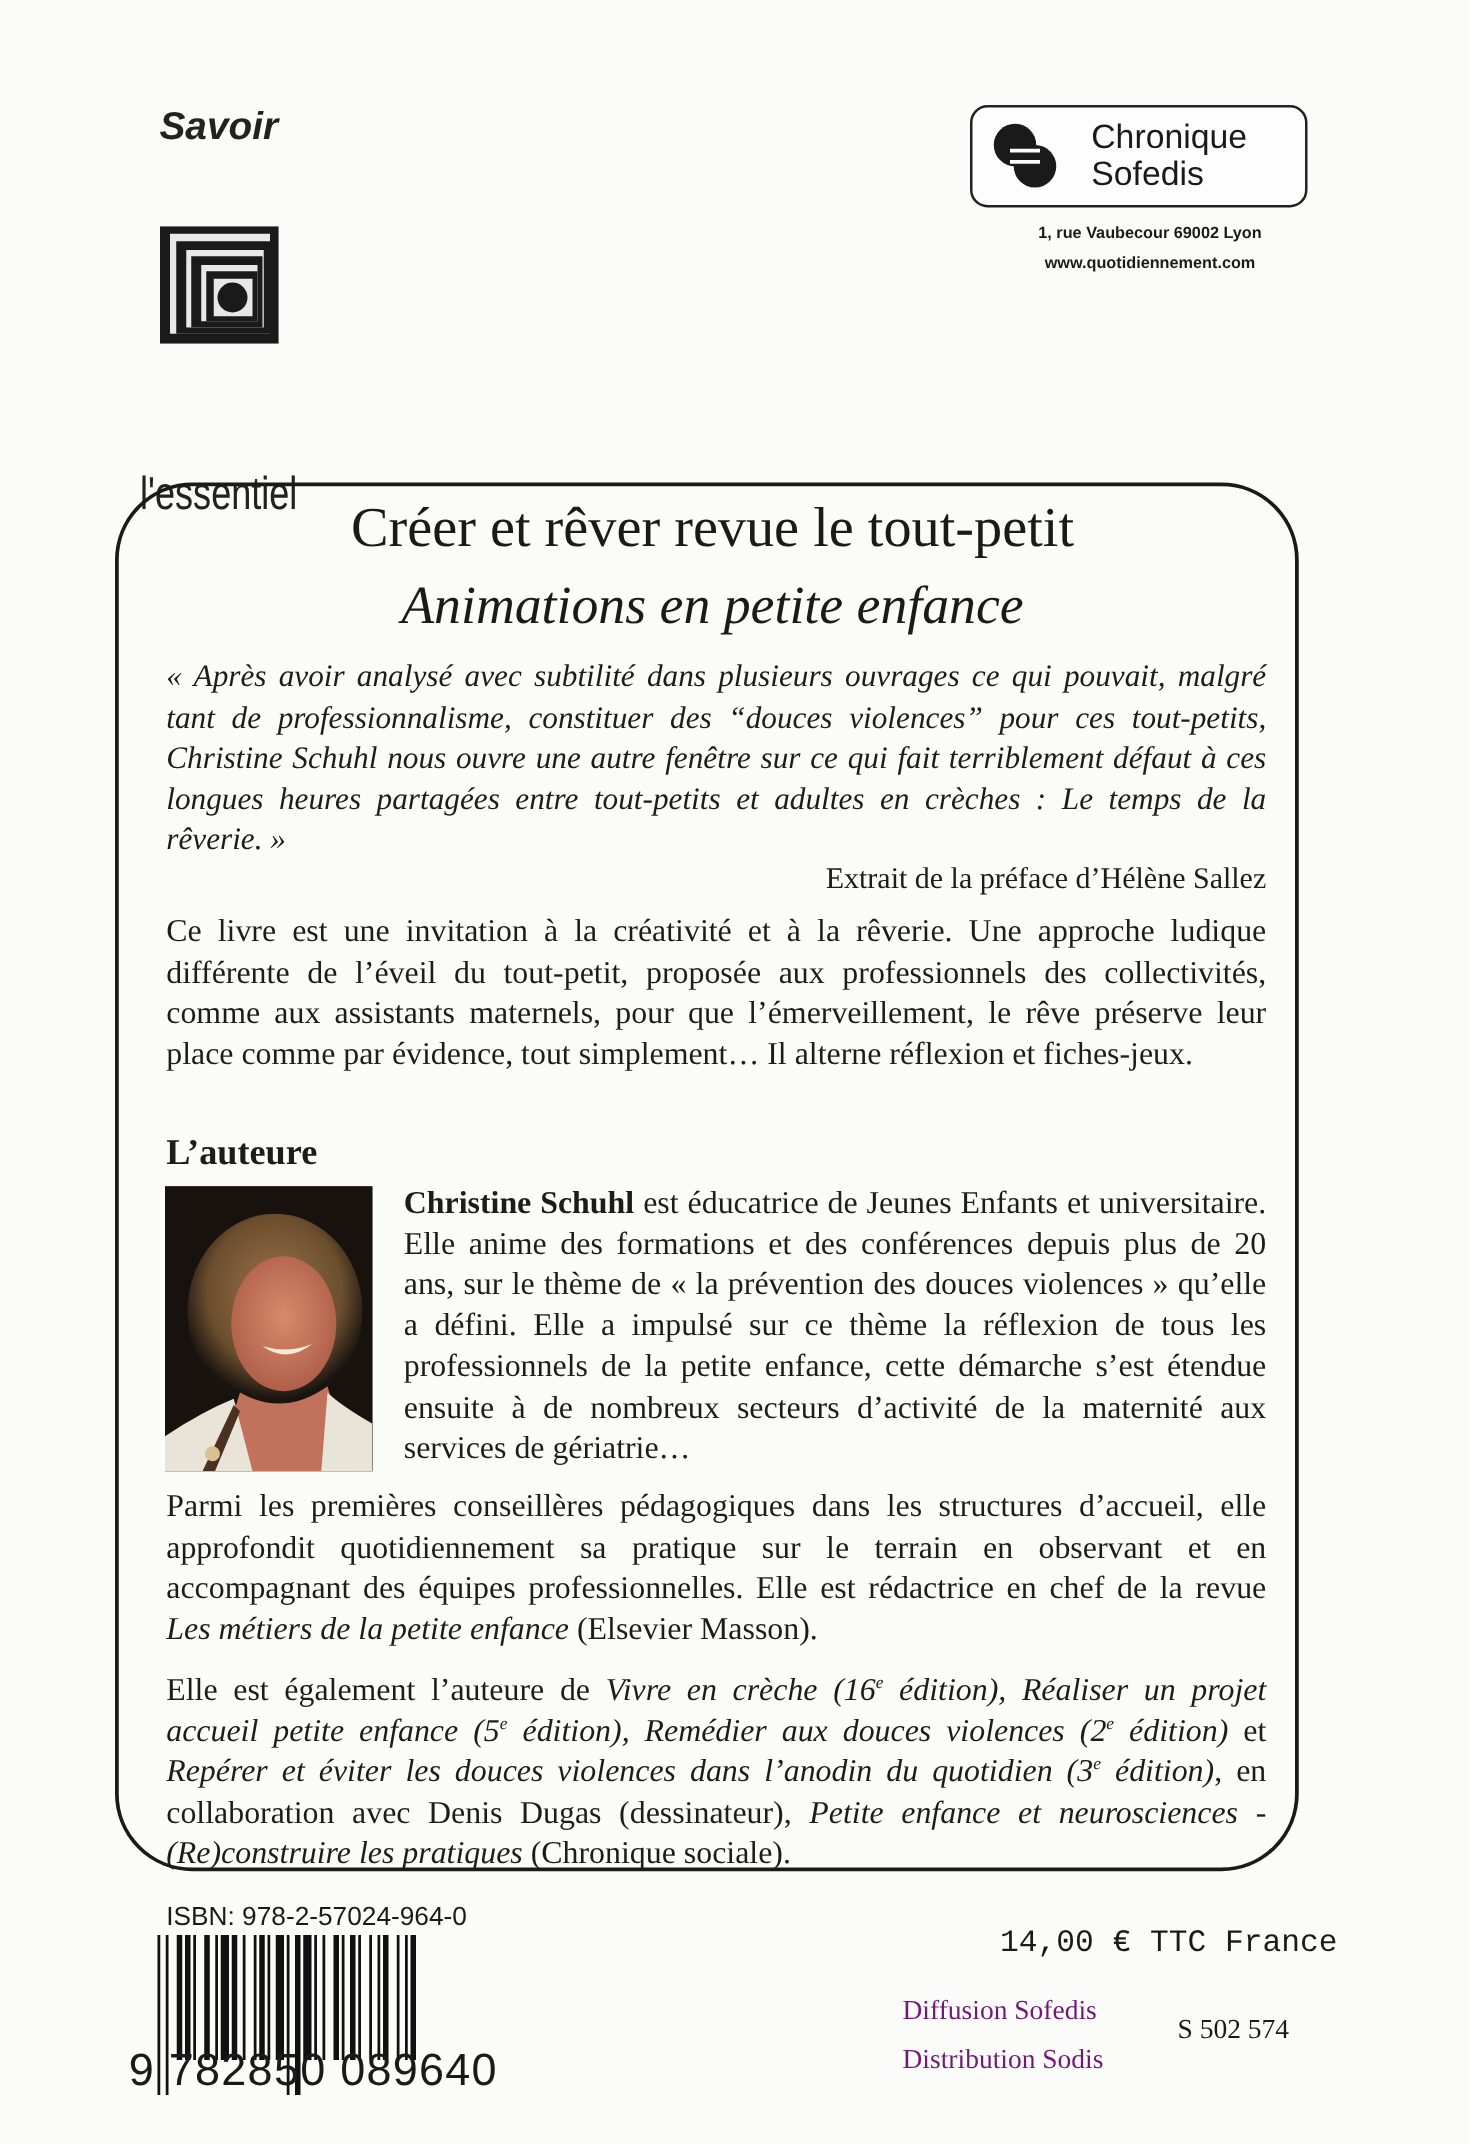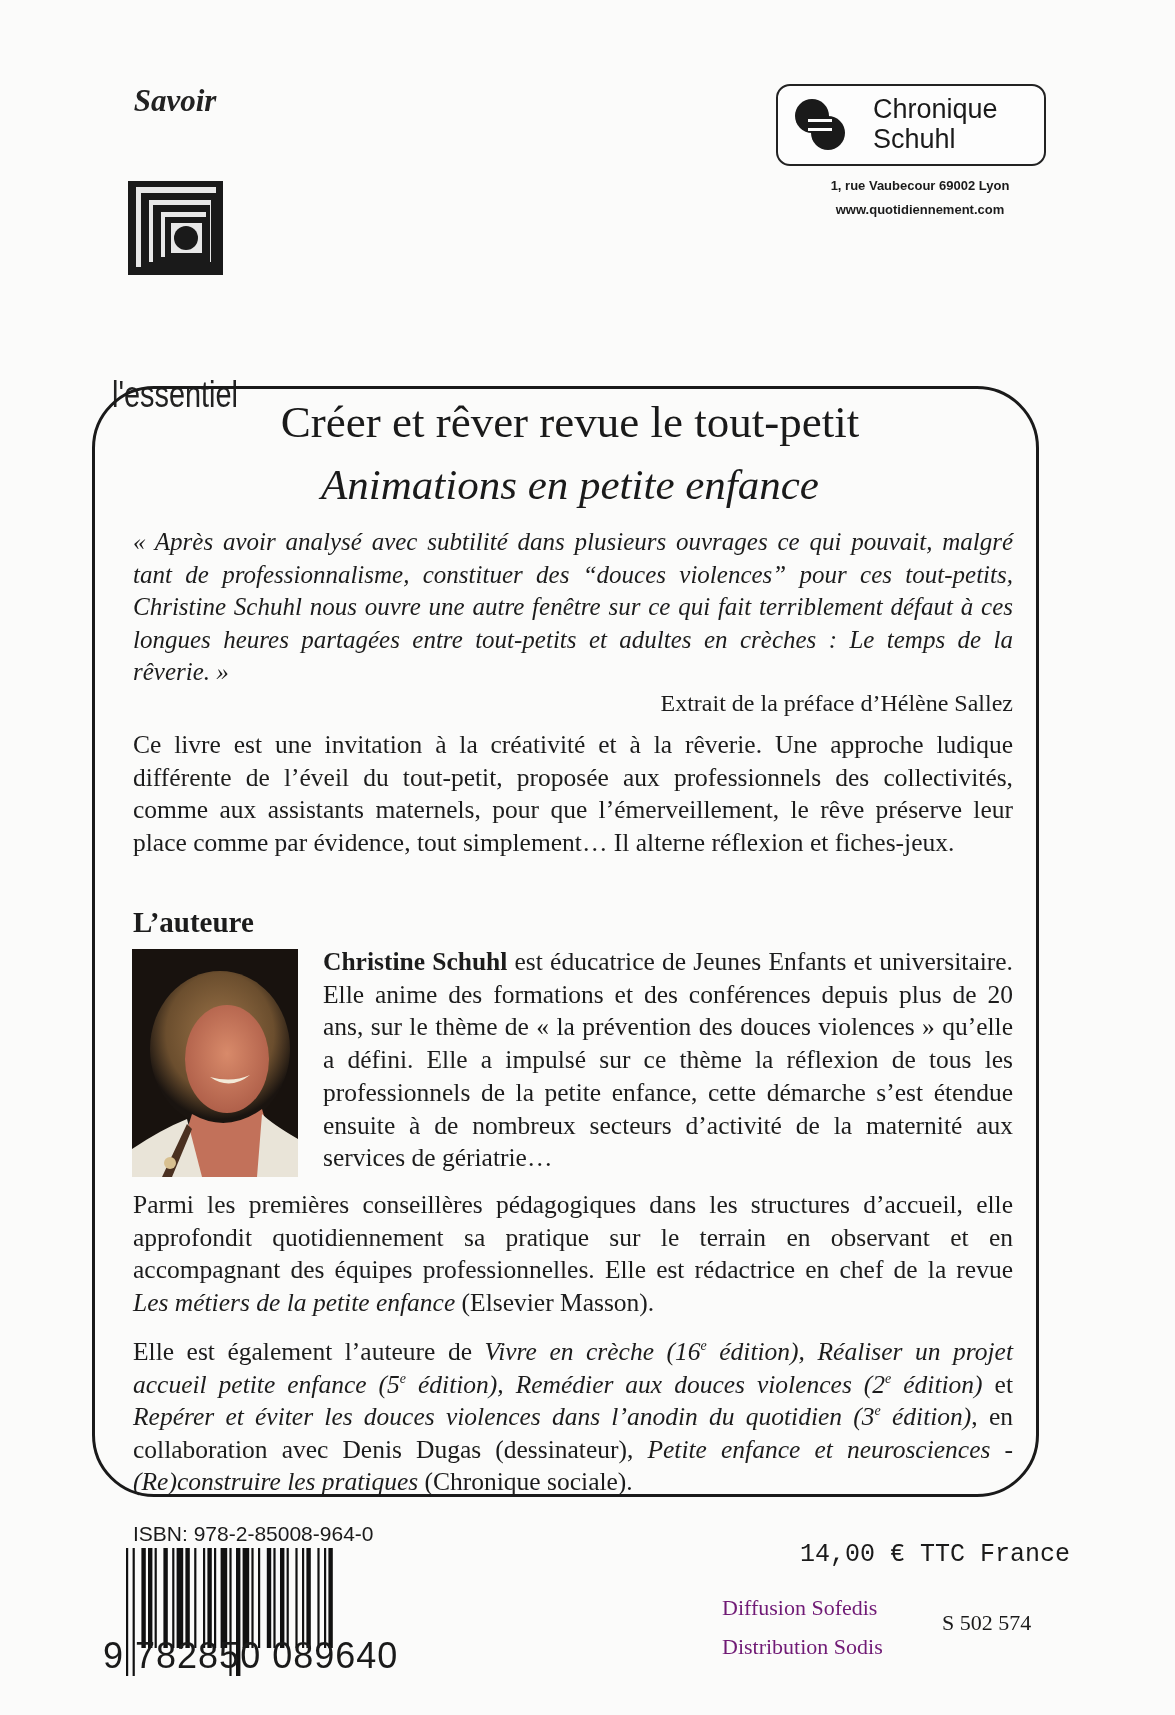--- a/index.html
+++ b/index.html
@@ -3,21 +3,21 @@
 <meta charset="utf-8">
 <style>
   html, body { margin: 0; padding: 0; }
   body {
     width: 1175px; height: 1715px; background: #fbfbfa; position: relative; overflow: hidden;
     color: #1c1c1c;
   }
 
   
   #series { position: absolute; left: 60px; top: 76px; width: 230px; text-align: center; }
-  #series .l1, #series .l2 { font-family: Liberation Serif, serif; font-weight: bold; font-style: italic; font-size: 31px; line-height: 50px; color: #222; }
+  #series .l1, #series .l2 { font-family: Liberation Sans, sans-serif; font-weight: bold; font-style: italic; font-size: 31px; line-height: 50px; color: #222; }
   #series .l1 { margin-left: 0px; }
   #series-logo { position: absolute; left: 128px; top: 181px; width: 95px; height: 94px; }
   #series .ess { position: absolute; left: 0; top: 298px; width: 230px; font-family: "Liberation Sans", sans-serif; font-size: 37px; transform: scaleX(0.78); transform-origin: center; color: #222; }
 
   
   #pub-box { position: absolute; left: 776px; top: 84px; width: 266px; height: 78px; border: 2px solid #222; border-radius: 14px; background: #fdfdfd; }
   #pub-logo { position: absolute; left: 14px; top: 10px; width: 58px; height: 58px; }
   #pub-name { position: absolute; left: 95px; top: 8px; font-family: "Liberation Sans", sans-serif; font-size: 27px; line-height: 30px; color: #1a1a1a; }
   #pub-address { position: absolute; left: 760px; top: 174px; width: 320px; text-align: center; font-family: "Liberation Sans", sans-serif; font-weight: bold; font-size: 13px; line-height: 24px; color: #1a1a1a; }
 
@@ -75,21 +75,21 @@
 
 <div id="pub-box">
   <svg id="pub-logo" viewBox="0 0 58 58">
     <circle cx="20" cy="20" r="17" fill="#1a1a1a"></circle>
     <circle cx="36" cy="37" r="17" fill="#1a1a1a"></circle>
     <rect x="16" y="23" width="24" height="3" fill="#fdfdfd"></rect>
     <rect x="16" y="32" width="24" height="3" fill="#fdfdfd"></rect>
   </svg>
   <div id="pub-name">
     <div>Chronique</div>
-    <div>Schuhl</div>
+    <div>Sofedis</div>
   </div>
 </div>
 <div id="pub-address">
   <div>1, rue Vaubecour 69002 Lyon</div>
   <div>www.quotidiennement.com</div>
 </div>
 
 <div id="main-box"></div>
 <div id="book-title">Créer et rêver revue le tout-petit</div>
 <div id="book-subtitle">Animations en petite enfance</div>
@@ -125,21 +125,21 @@
     <circle cx="38" cy="214" r="6" fill="#d8c090"></circle>
   </svg>
 </div>
 
 <div id="author-bio1"><b>Christine Schuhl</b><span> est éducatrice de Jeunes Enfants et universitaire. Elle anime des formations et des conférences depuis plus de 20 ans, sur le thème de « la prévention des douces violences » qu’elle a défini. Elle a impulsé sur ce thème la réflexion de tous les professionnels de la petite enfance, cette démarche s’est étendue ensuite à de nombreux secteurs d’activité de la maternité aux services de gériatrie…</span></div>
 
 <div id="author-bio2" class="txt"><span>Parmi les premières conseillères pédagogiques dans les structures d’accueil, elle approfondit quotidiennement sa pratique sur le terrain en observant et en accompagnant des équipes professionnelles. Elle est rédactrice en chef de la revue </span><span class="ital">Les métiers de la petite enfance</span><span> (Elsevier Masson).</span></div>
 
 <div id="author-bio3" class="txt"><span>Elle est également l’auteure de </span><span class="ital"><span>Vivre en crèche (16</span><sup>e</sup><span> édition), Réaliser un projet accueil petite enfance (5</span><sup>e</sup><span> édition), Remédier aux douces violences (2</span><sup>e</sup><span> édition)</span></span><span> et </span><span class="ital"><span>Repérer et éviter les douces violences dans l’anodin du quotidien (3</span><sup>e</sup><span> édition)</span></span><span>, en collaboration avec Denis Dugas (dessinateur), </span><span class="ital">Petite enfance et neurosciences - (Re)construire les pratiques</span><span> (Chronique sociale).</span></div>
 
-<div id="isbn">ISBN: 978-2-85008-964-0</div>
+<div id="isbn">ISBN: 978-2-57024-964-0</div>
 <svg id="barcode" viewBox="0 0 268 130">
     <rect x="2" y="0" width="2.2" height="128" fill="#111"></rect>
     <rect x="8.600000000000001" y="0" width="2.2" height="128" fill="#111"></rect>
     <rect x="17.400000000000002" y="0" width="4.4" height="100" fill="#111"></rect>
     <rect x="24.000000000000004" y="0" width="4.4" height="100" fill="#111"></rect>
     <rect x="30.600000000000005" y="0" width="2.2" height="100" fill="#111"></rect>
     <rect x="39.400000000000006" y="0" width="4.4" height="100" fill="#111"></rect>
     <rect x="48.2" y="0" width="2.2" height="100" fill="#111"></rect>
     <rect x="52.60000000000001" y="0" width="6.6000000000000005" height="100" fill="#111"></rect>
     <rect x="61.40000000000001" y="0" width="4.4" height="100" fill="#111"></rect>

